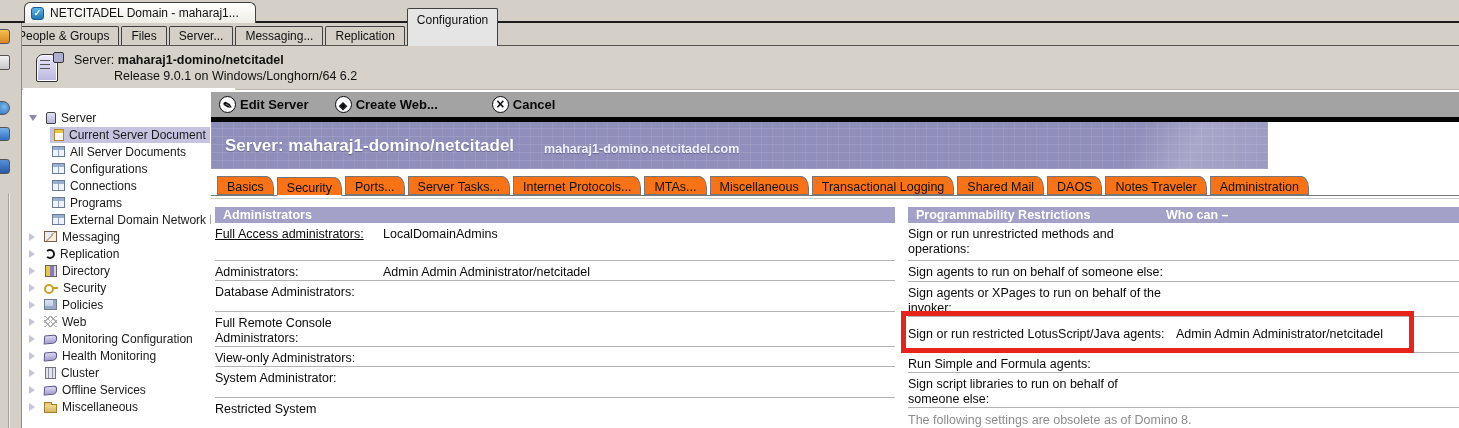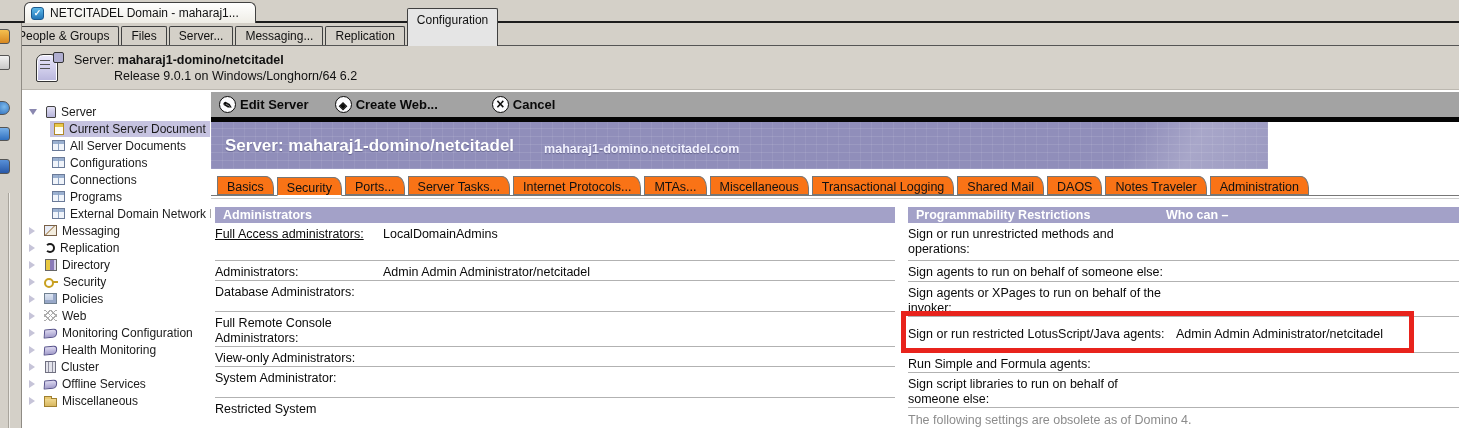--- a/index.html
+++ b/index.html
@@ -45,22 +45,22 @@
   .strip .bmk { position:absolute; left:-4px; width:14px; border:1px solid #555; }
   .bmk1 { top:6px;  height:15px; background:linear-gradient(#f4c050,#d88820); border-radius:0 3px 3px 0; }
   .bmk2 { top:32px; height:15px; background:linear-gradient(#f2f2f2,#c8c8c8); border-radius:0 2px 2px 0; }
   .bmk3 { top:78px; height:14px; background:radial-gradient(circle at 60% 40%, #7ab8ea, #2a68b8); border-radius:0 7px 7px 0; }
   .bmk4 { top:104px; height:14px; background:linear-gradient(#78b0e8,#3070c0); border-radius:0 3px 3px 0; }
   .bmk5 { top:136px; height:15px; background:linear-gradient(#5890d8,#2858a8); border-radius:0 3px 3px 0; }
   .strip .groove { position:absolute; left:8px; top:170px; bottom:0; width:2px;
            border-left:1px solid #a8a49c; border-right:1px solid #efede8; }
 
   
-  .sidebar { position:absolute; top:96px; left:23px; width:213px; bottom:0; background:#fff;
-             border-right:1px solid #c8c8c8; padding-top:7px; overflow:hidden; }
+  .sidebar { position:absolute; top:88px; left:23px; width:213px; bottom:0; background:#fff;
+             border-right:1px solid #c8c8c8; padding-top:21px; overflow:hidden; }
   .trow { height:17px; display:flex; align-items:center; padding-left:6px; font-size:12px; color:#1a1a1a;
           white-space:nowrap; cursor:default; }
   .trow.child { padding-left:27px; }
   .twisty { width:13px; flex:none; display:inline-flex; }
   .twisty.down::before { content:""; width:0; height:0; border-left:4px solid transparent;
           border-right:4px solid transparent; border-top:6px solid #8a88b0; }
   .twisty.right::before { content:""; width:0; height:0; border-top:4px solid transparent;
           border-bottom:4px solid transparent; border-left:6px solid #c6c4d8; }
   .titem { display:inline-flex; align-items:center; padding:1px 4px 1px 2px; }
   .trow.selected .titem { background:#c6c3e0; }
@@ -414,19 +414,19 @@
           <span class="val">Admin Admin Administrator/netcitadel</span>
         </div>
         <div class="frow" style="min-height:17px">
           <span class="lbl">Run Simple and Formula agents:</span>
           <span class="val"></span>
         </div>
         <div class="frow" style="min-height:27px">
           <span class="lbl">Sign script libraries to run on behalf of someone else:</span>
           <span class="val"></span>
         </div>
-        <div class="note">The following settings are obsolete as of Domino 4.</div>
+        <div class="note">The following settings are obsolete as of Domino 8.</div>
         <div class="redbox"></div>
       </div>
 
     </div>
   </div>
 </div>
 
 </body></html>

